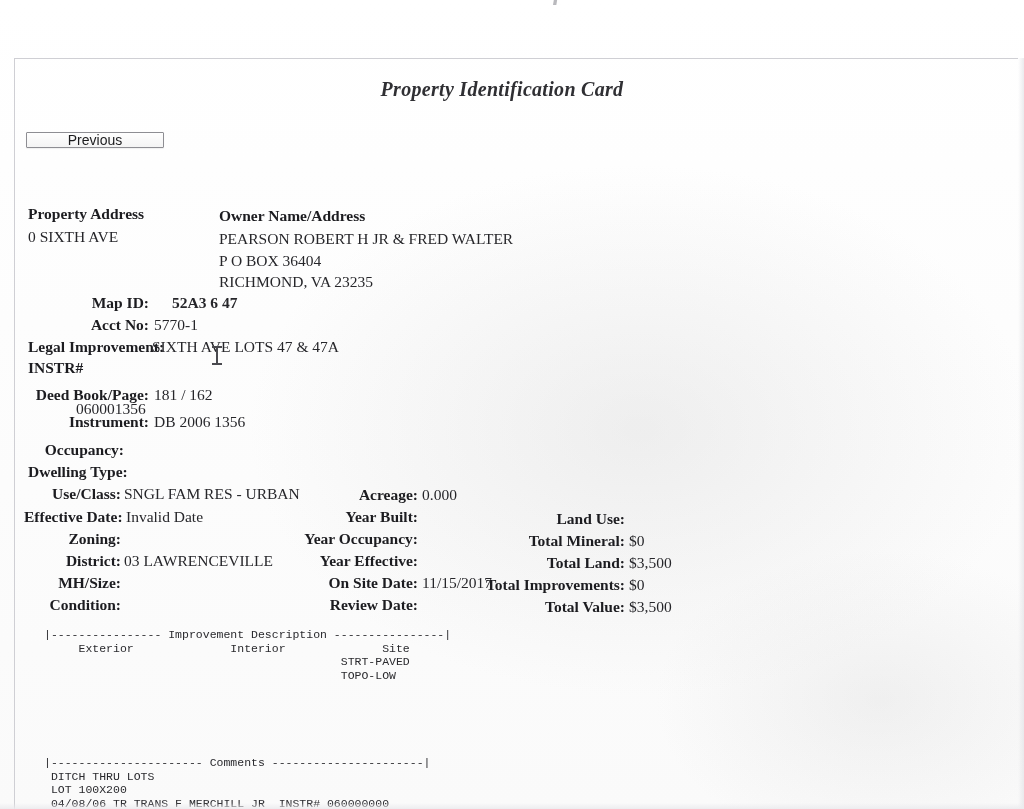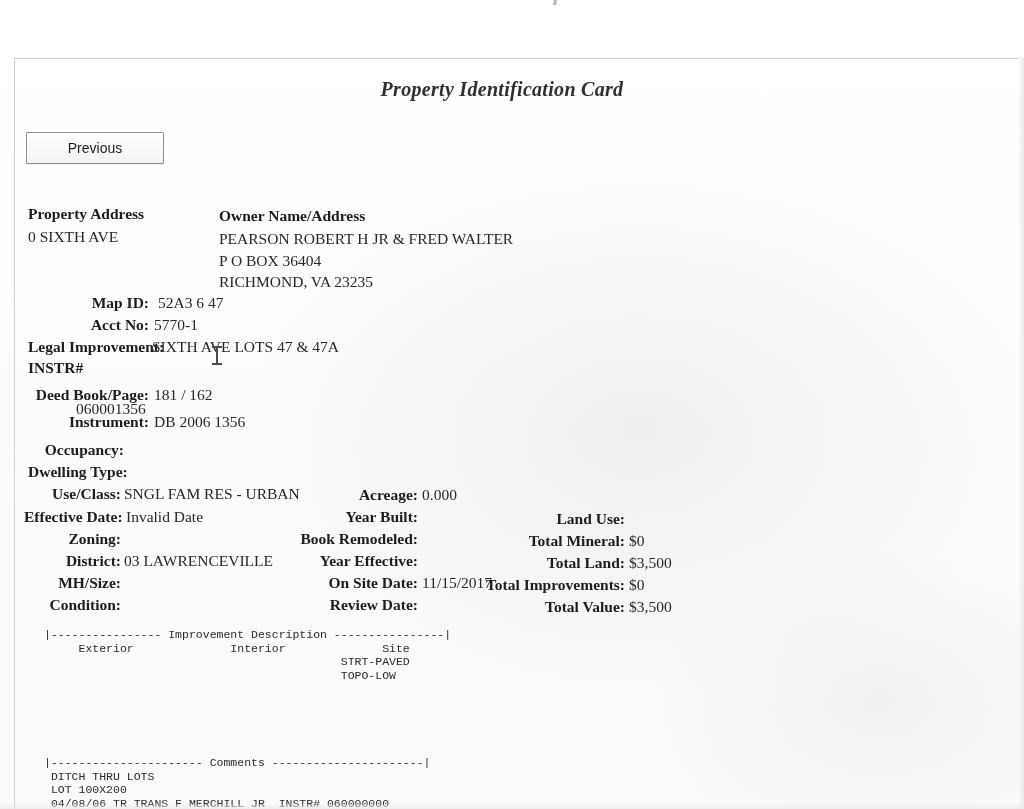--- a/index.html
+++ b/index.html
@@ -42,21 +42,21 @@
   .doc-title {
     position: absolute; left: 0; top: 78px; width: 1004px;
     text-align: center;
     font-family: "Liberation Serif", serif;
     font-style: italic; font-weight: bold;
     font-size: 20px; color: #2f2f33;
     letter-spacing: .3px;
   }
   .btn-previous {
     position: absolute; left: 26px; top: 132px;
-    width: 138px; height: 32px;
+    width: 138px; height: 16px;
     background: linear-gradient(180deg,#fefefe 0%,#f4f4f4 100%);
     border: 1px solid #8e8e93;
     border-radius: 1px;
     font-family: "Liberation Sans", sans-serif;
     font-size: 14px; color: #1c1c1e;
     display: flex; align-items: center; justify-content: center;
     box-shadow: 0 1px 1px rgba(0,0,0,.06);
   }
   .lbl { font-family: "Liberation Serif", serif; font-weight: bold; color: #1c1c20; font-size: 15.5px; }
   .val { font-family: "Liberation Serif", serif; font-weight: normal; color: #26262a; font-size: 15.5px; }
@@ -111,21 +111,21 @@
   <div class="abs lbl" style="left:28px; top:205px;">Property Address</div>
   <div class="abs lbl" style="left:219px; top:207px;">Owner Name/Address</div>
 
   <div class="abs val" style="left:28px; top:228px;">0 SIXTH AVE</div>
 
   <div class="abs val" style="left:219px; top:230px;">PEARSON ROBERT H JR &amp; FRED WALTER</div>
   <div class="abs val" style="left:219px; top:252px;">P O BOX 36404</div>
   <div class="abs val" style="left:219px; top:273px;">RICHMOND, VA 23235</div>
 
   <div class="abs lbl r" style="left:28px; top:294px; width:121px;">Map ID:</div>
-  <div class="abs val" style="left:158px; top:294px;">52A3 6 47</div>
+  <div class="abs val" style="left:172px; top:294px;font-weight:bold;">52A3 6 47</div>
 
   <div class="abs lbl r" style="left:28px; top:316px; width:121px;">Acct No:</div>
   <div class="abs val" style="left:154px; top:316px;">5770-1</div>
 
   <div class="abs lbl" style="left:28px; top:338px;">Legal Improvement:</div>
   <div class="abs val" style="left:152px; top:338px;">SIXTH AVE LOTS 47 &amp; 47A</div>
 
   <div class="cursor"></div>
 
   <div class="abs lbl" style="left:28px; top:359px;">INSTR#</div>
@@ -151,21 +151,21 @@
   <div class="abs lbl r" style="left:28px; top:552px; width:93px;">District:</div>
   <div class="abs val" style="left:124px; top:552px;">03 LAWRENCEVILLE</div>
 
   <div class="abs lbl r" style="left:28px; top:574px; width:93px;">MH/Size:</div>
   <div class="abs lbl r" style="left:28px; top:596px; width:93px;">Condition:</div>
 
   <div class="abs lbl r" style="left:300px; top:486px; width:118px;">Acreage:</div>
   <div class="abs val" style="left:422px; top:486px;">0.000</div>
 
   <div class="abs lbl r" style="left:300px; top:508px; width:118px;">Year Built:</div>
-  <div class="abs lbl r" style="left:296px; top:530px; width:122px;">Book Remodeled:</div>
+  <div class="abs lbl r" style="left:296px; top:530px; width:122px;">Year Occupancy:</div>
   <div class="abs lbl r" style="left:300px; top:552px; width:118px;">Year Effective:</div>
 
   <div class="abs lbl r" style="left:300px; top:574px; width:118px;">On Site Date:</div>
   <div class="abs val" style="left:422px; top:574px;">11/15/2017</div>
 
   <div class="abs lbl r" style="left:300px; top:596px; width:118px;">Review Date:</div>
 
   <div class="abs lbl r" style="left:440px; top:510px; width:185px;">Land Use:</div>
 
   <div class="abs lbl r" style="left:440px; top:532px; width:185px;">Total Mineral:</div>

